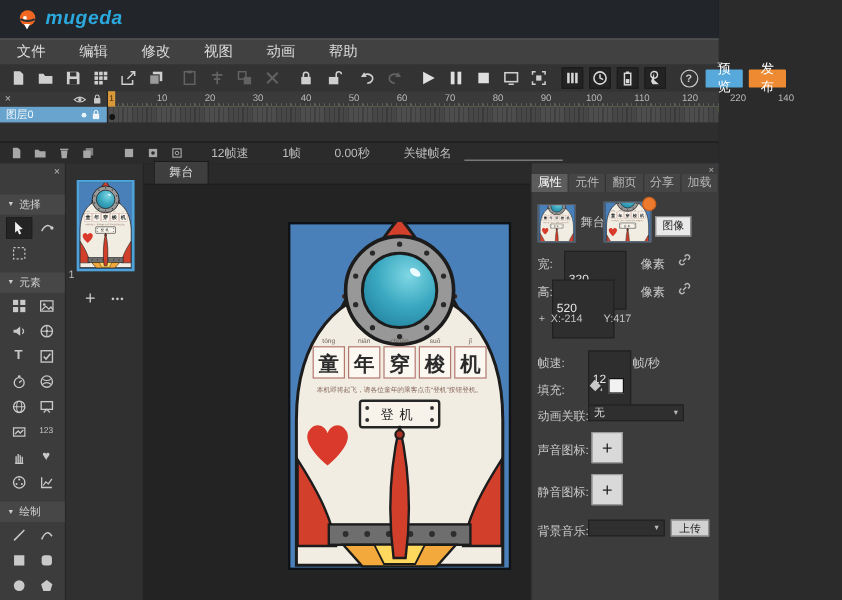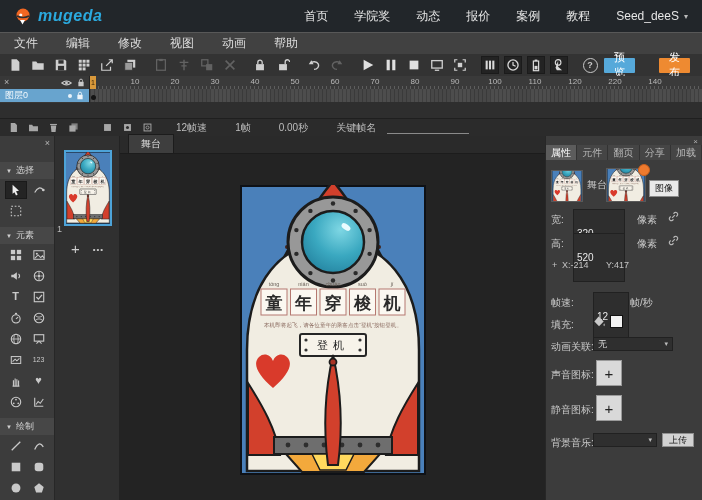--- a/index.html
+++ b/index.html
@@ -1,18 +1,18 @@
 <!DOCTYPE html>
 <html><head>
 <meta charset="utf-8">
 <style>
   html,body{margin:0;padding:0;}
   body{width:702px;height:500px;overflow:hidden;background:#2b2b2b;
        font-family:"Liberation Sans","DejaVu Sans",sans-serif;}
-  #app{position:relative;width:702px;height:500px;background:#0f172a;}
+  #app{position:relative;width:599px;height:500px;background:#0f172a;}
 
   
   .topnav{position:absolute;top:0;left:0;right:0;height:32px;background:#22262a;
           display:flex;align-items:center;padding:0 14px;box-sizing:border-box;}
   .logo{display:flex;align-items:center;gap:6px;}
   .logo-text{color:#2ba9de;font-size:16px;font-weight:bold;font-style:italic;letter-spacing:.5px;}
   .topnav nav{margin-left:auto;display:flex;gap:26px;align-items:center;color:#e6e6e6;font-size:12px;}
   .topnav nav span{cursor:default;}
   .user{display:flex;gap:5px;align-items:center;}
   .caret{font-size:8px;color:#bbb;}
@@ -23,21 +23,21 @@
            padding:0 14px;color:#ddd;font-size:12px;box-sizing:border-box;}
 
   
   .toolbar{position:absolute;top:54px;left:0;right:0;height:22px;background:#333;
            display:flex;align-items:center;gap:5px;padding:0 6px;box-sizing:border-box;}
   .ti{width:18px;height:18px;display:flex;align-items:center;justify-content:center;flex:0 0 auto;}
   .ti svg{width:14px;height:14px;}
   .ti.dim{opacity:.3;}
   .ti.tog{background:#232323;border:1px solid #1b1b1b;box-sizing:border-box;}
   .tsep{width:6px;}
-  .btn{height:15px;padding:0 10px;font-size:11px;color:#fff;display:flex;align-items:center;border-radius:1px;margin-left:19px;}
+  .btn{height:15px;padding:0 10px;font-size:11px;color:#fff;display:flex;align-items:center;border-radius:1px;}
   .btn.blue{background:#56a9da;margin-left:auto;}
   .btn.orange{background:#ee8a31;margin-right:6px;}
   .helpglyph{width:13px;height:13px;border-radius:50%;border:1.4px solid #c9c9c9;color:#c9c9c9;
              font-size:9px;font-weight:bold;display:flex;align-items:center;justify-content:center;}
 
   
   .timeline{position:absolute;top:76px;left:0;right:0;height:42px;background:#2e2e2e;}
   .tl-left{position:absolute;left:0;top:0;width:90px;height:27px;background:#383838;
            border-right:1px solid #242424;box-sizing:border-box;}
   .tl-head{height:13px;display:flex;align-items:center;padding:0 4px;gap:5px;}
@@ -227,32 +227,20 @@
   <header class="topnav">
     <div class="logo">
       <svg width="18" height="18" viewBox="0 0 18 18">
         <circle cx="9" cy="8" r="6.5" fill="#f26722"></circle>
         <path d="M6 13 L8.5 17.5 L11 13 Z" fill="#fff"></path>
         <circle cx="6.8" cy="8" r="1.6" fill="#fff"></circle>
         <path d="M3 9 Q9 12 15 9" stroke="#2b2f33" stroke-width="1.6" fill="none"></path>
       </svg>
       <span class="logo-text">mugeda</span>
     </div>
-    <nav>
-      <span>首页</span>
-      <span>学院奖</span>
-      <span>动态</span>
-      <span>报价</span>
-      <span>案例</span>
-      <span>教程</span>
-      <span class="user">
-        <span>Seed_deeS</span>
-        <span class="caret">▾</span>
-      </span>
-    </nav>
   </header>
 
   <div class="menubar">
     <span>文件</span>
     <span>编辑</span>
     <span>修改</span>
     <span>视图</span>
     <span>动画</span>
     <span>帮助</span>
   </div>
@@ -748,21 +736,21 @@
         <span class="abs dragtip" style="left:103px;top:20px">图像</span>
 
         <span class="abs" style="left:5px;top:53px">宽:</span>
         <input class="abs pin" style="left: 27px; top: 49px; width: 44px;" value="320">
         <span class="abs" style="left:91px;top:53px">像素</span>
         <svg class="abs" style="left:121px;top:50px" width="13" height="13" viewBox="0 0 14 14">
             <path d="M5.5 8.5 L8.5 5.5 M4 7 L2.8 8.2 a2.2 2.2 0 0 0 3 3 L7 10 M7 4 L8.2 2.8 a2.2 2.2 0 0 1 3 3 L10 7" fill="none" stroke="#b5b5b5" stroke-width="1.3"></path>
           </svg>
 
         <span class="abs" style="left:5px;top:77px">高:</span>
-        <input class="abs pin" style="left: 27px; top: 73px; width: 44px;" value="520">
+        <input class="abs pin" style="left: 17px; top: 73px; width: 44px;" value="520">
         <span class="abs" style="left:91px;top:77px">像素</span>
         <svg class="abs" style="left:121px;top:74px" width="13" height="13" viewBox="0 0 14 14">
             <path d="M5.5 8.5 L8.5 5.5 M4 7 L2.8 8.2 a2.2 2.2 0 0 0 3 3 L7 10 M7 4 L8.2 2.8 a2.2 2.2 0 0 1 3 3 L10 7" fill="none" stroke="#b5b5b5" stroke-width="1.3"></path>
           </svg>
 
         <span class="abs coordtxt" style="left:6px;top:100px">+</span>
         <span class="abs coordtxt" style="left:16px;top:100px">X:-214</span>
         <span class="abs coordtxt" style="left:60px;top:100px">Y:417</span>
 
         <span class="abs" style="left:5px;top:136px">帧速:</span>

